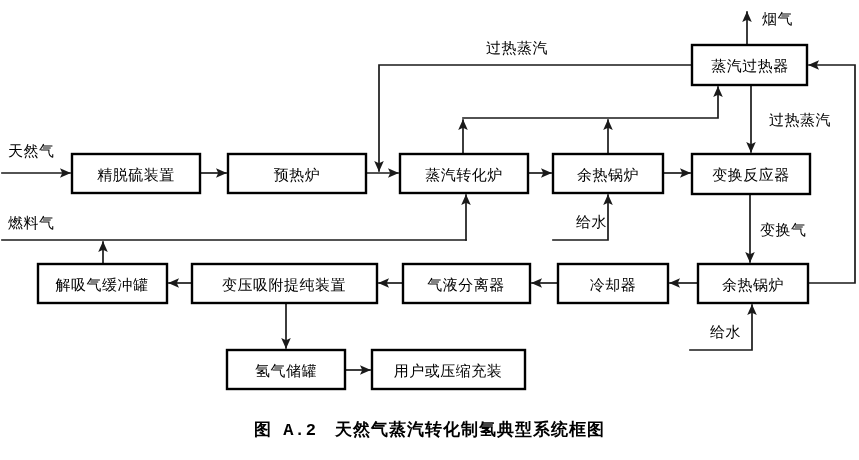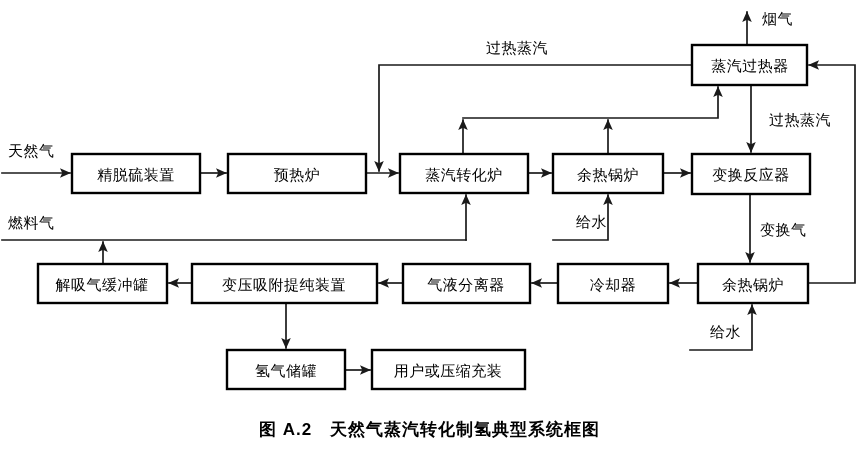--- a/index.html
+++ b/index.html
@@ -49,21 +49,21 @@
     letter-spacing: 0.5px;
   }
   .stream-label.anchor-start { text-anchor: start; }
   .stream-label.anchor-middle { text-anchor: middle; }
   .fig-caption {
     position: absolute;
     left: 0;
     top: 418px;
     width: 859px;
     text-align: center;
-    font-family: Liberation Sans, sans-serif;
+    font-family: Liberation Mono, monospace;
     font-size: 17px;
     font-weight: bold;
     color: #000000;
     letter-spacing: 1px;
   }
 </style>
 </head>
 <body>
 
 <div id="page">

